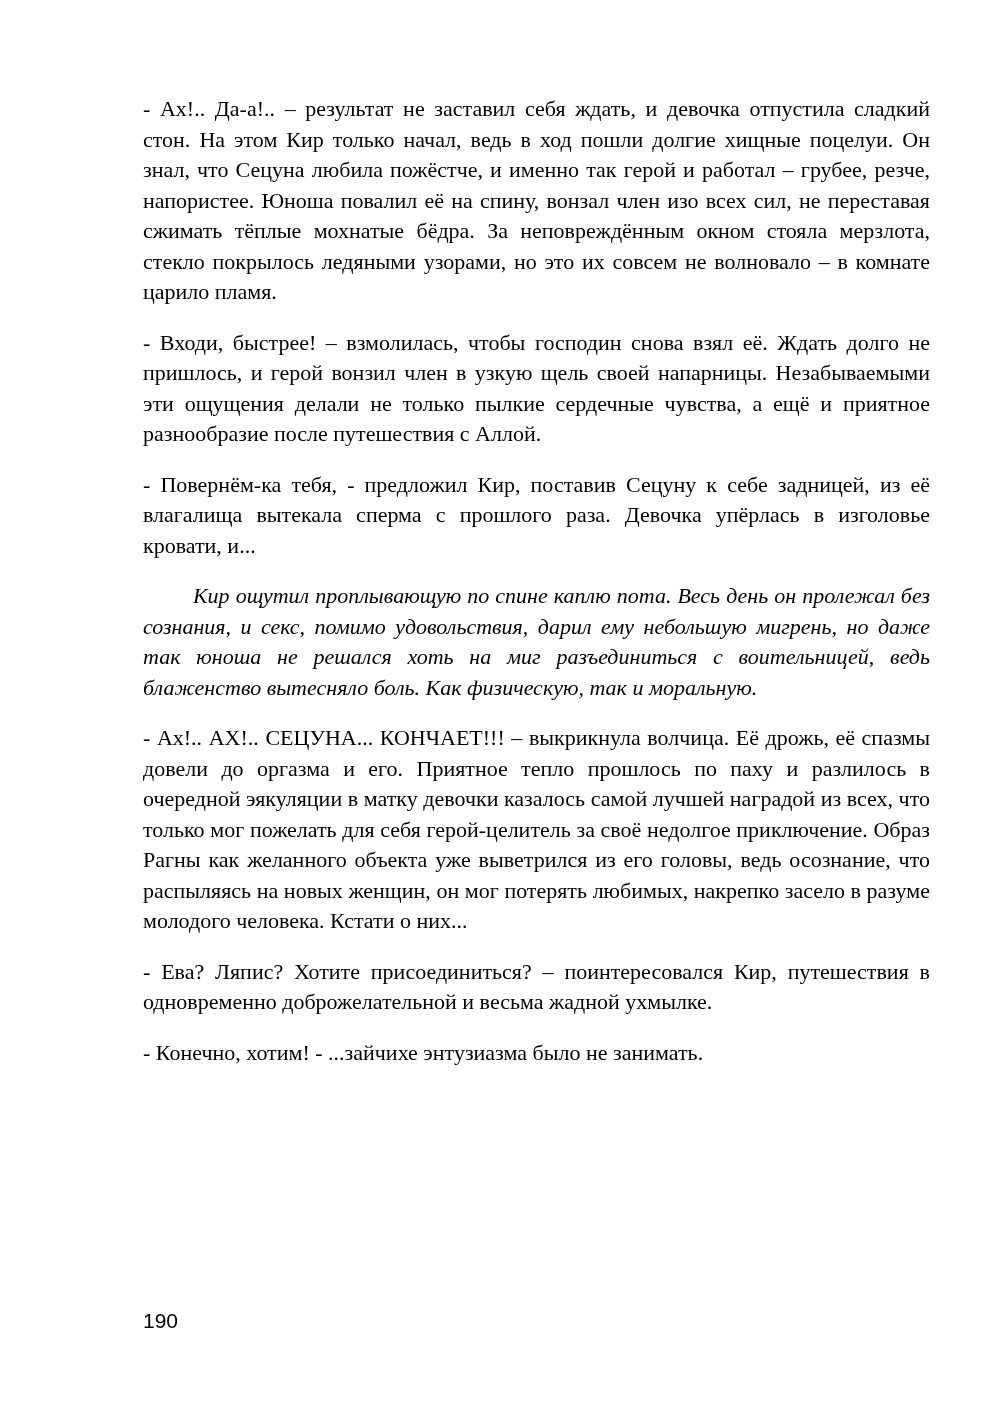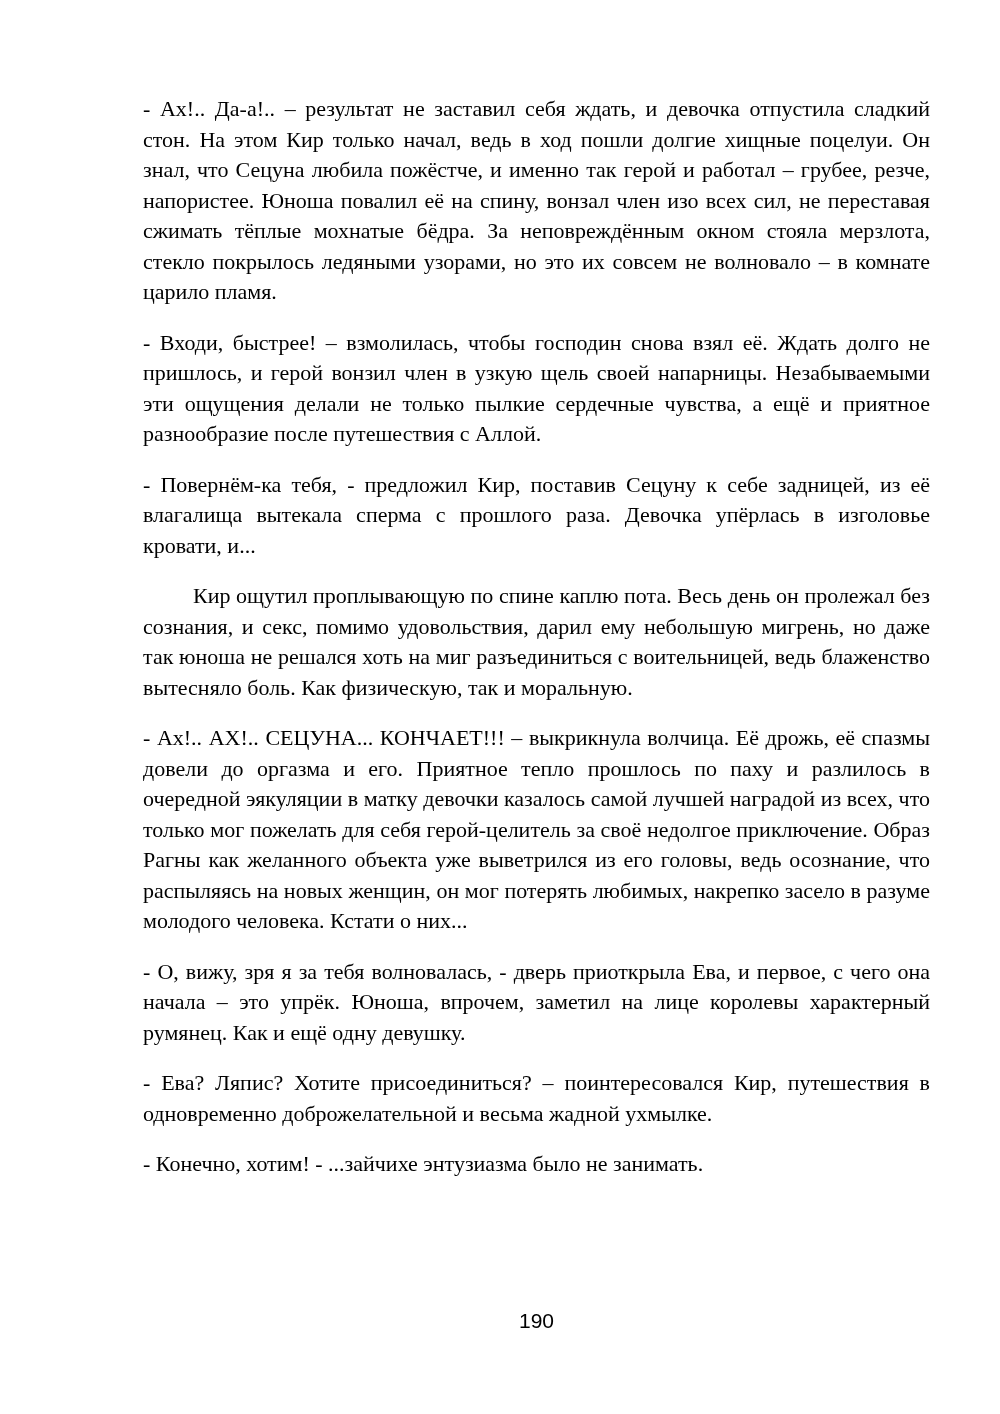--- a/index.html
+++ b/index.html
@@ -25,41 +25,40 @@
     font-size: 22px;
     line-height: 30.5px;
     text-align: justify;
   }
   .text-block p {
     margin: 0 0 20px 0;
     padding: 0;
   }
   .text-block p.indent {
     text-indent: 50px;
+    font-style: italic;
   }
   .page-footer {
     position: absolute;
     top: 1308px;
     left: 143px;
     width: 787px;
-    text-align: center;
     font-family: "Liberation Sans", "DejaVu Sans", sans-serif;
     font-size: 21px;
     line-height: 26px;
     color: #000000;
   }
 </style>
 </head>
 <body>
 
 <div class="page">
   <div class="text-block">
     <p>- Ах!.. Да-а!.. – результат не заставил себя ждать, и девочка отпустила сладкий стон. На этом Кир только начал, ведь в ход пошли долгие хищные поцелуи. Он знал, что Сецуна любила пожёстче, и именно так герой и работал – грубее, резче, напористее. Юноша повалил её на спину, вонзал член изо всех сил, не переставая сжимать тёплые мохнатые бёдра. За неповреждённым окном стояла мерзлота, стекло покрылось ледяными узорами, но это их совсем не волновало – в комнате царило пламя.</p>
     <p>- Входи, быстрее! – взмолилась, чтобы господин снова взял её. Ждать долго не пришлось, и герой вонзил член в узкую щель своей напарницы. Незабываемыми эти ощущения делали не только пылкие сердечные чувства, а ещё и приятное разнообразие после путешествия с Аллой.</p>
     <p>- Повернём-ка тебя, - предложил Кир, поставив Сецуну к себе задницей, из её влагалища вытекала сперма с прошлого раза. Девочка упёрлась в изголовье кровати, и...</p>
     <p class="indent">Кир ощутил проплывающую по спине каплю пота. Весь день он пролежал без сознания, и секс, помимо удовольствия, дарил ему небольшую мигрень, но даже так юноша не решался хоть на миг разъединиться с воительницей, ведь блаженство вытесняло боль. Как физическую, так и моральную.</p>
     <p>- Ах!.. АХ!.. СЕЦУНА... КОНЧАЕТ!!! – выкрикнула волчица. Её дрожь, её спазмы довели до оргазма и его. Приятное тепло прошлось по паху и разлилось в очередной эякуляции в матку девочки казалось самой лучшей наградой из всех, что только мог пожелать для себя герой-целитель за своё недолгое приключение. Образ Рагны как желанного объекта уже выветрился из его головы, ведь осознание, что распыляясь на новых женщин, он мог потерять любимых, накрепко засело в разуме молодого человека. Кстати о них...</p>
-    <p>- О, вижу, зря я за тебя волновалась, - дверь приоткрыла Ева, и первое, с чего она начала – это упрёк. Юноша, впрочем, заметил на лице королевы характерный румянец. Как и ещё одну девушку.</p>
     <p>- Ева? Ляпис? Хотите присоединиться? – поинтересовался Кир, путешествия в одновременно доброжелательной и весьма жадной ухмылке.</p>
     <p>- Конечно, хотим! - ...зайчихе энтузиазма было не занимать.</p>
   </div>
   <div class="page-footer">190</div>
 </div>
 
 </body></html>

